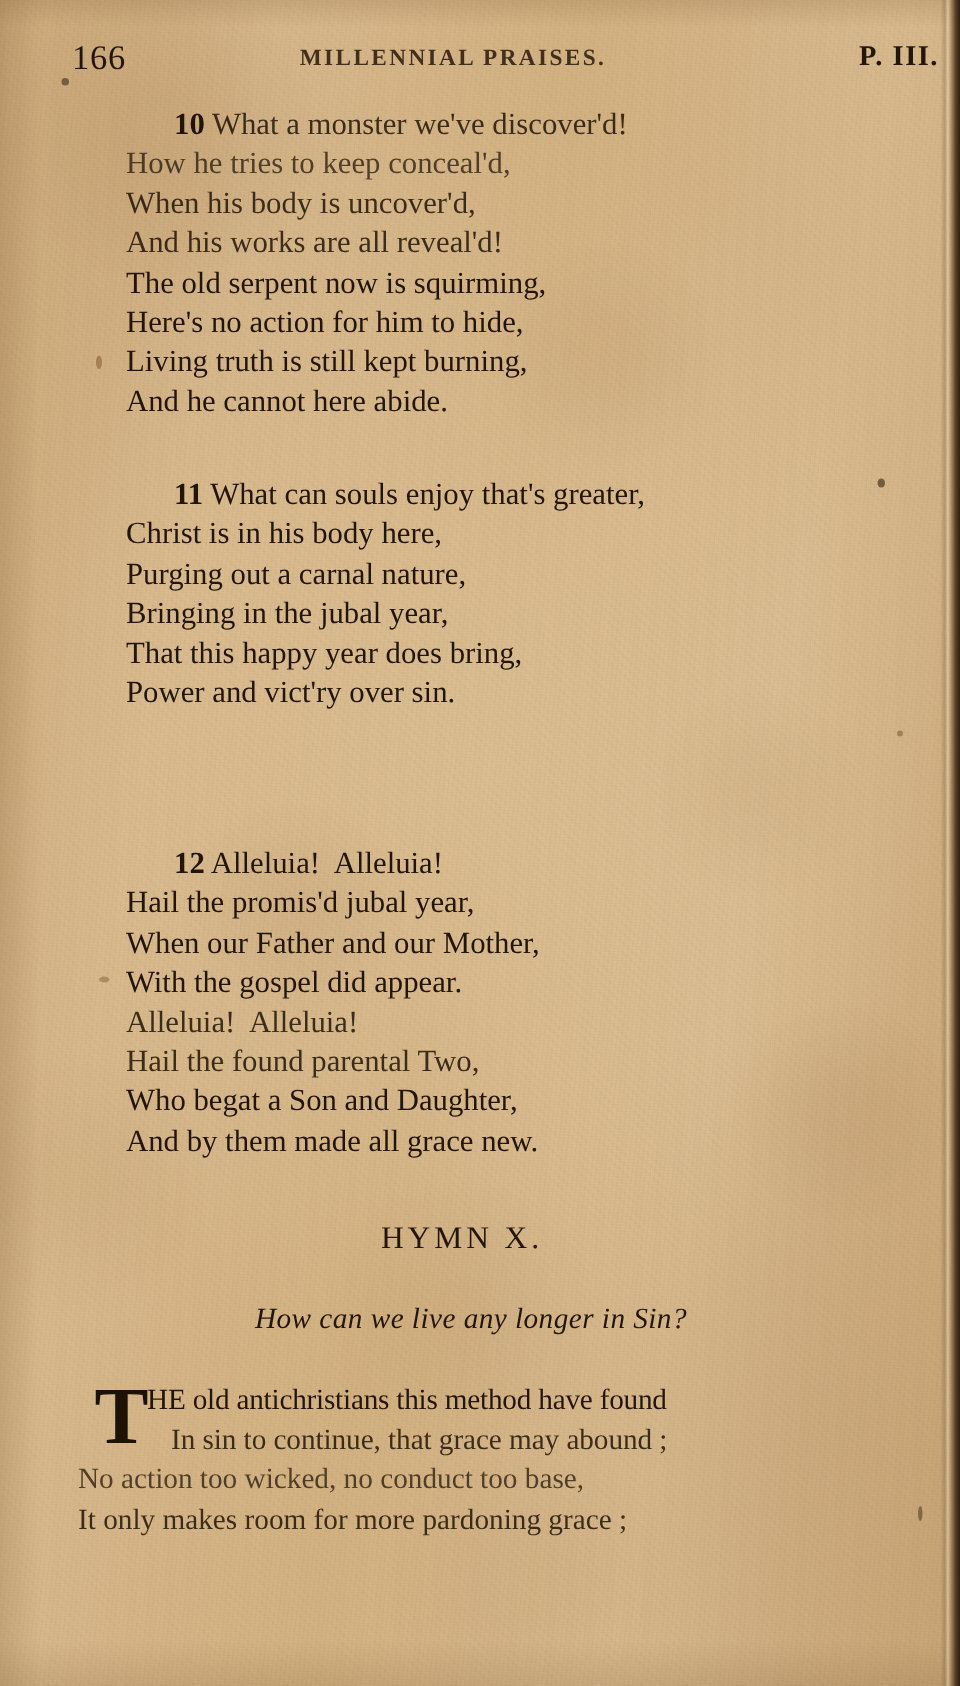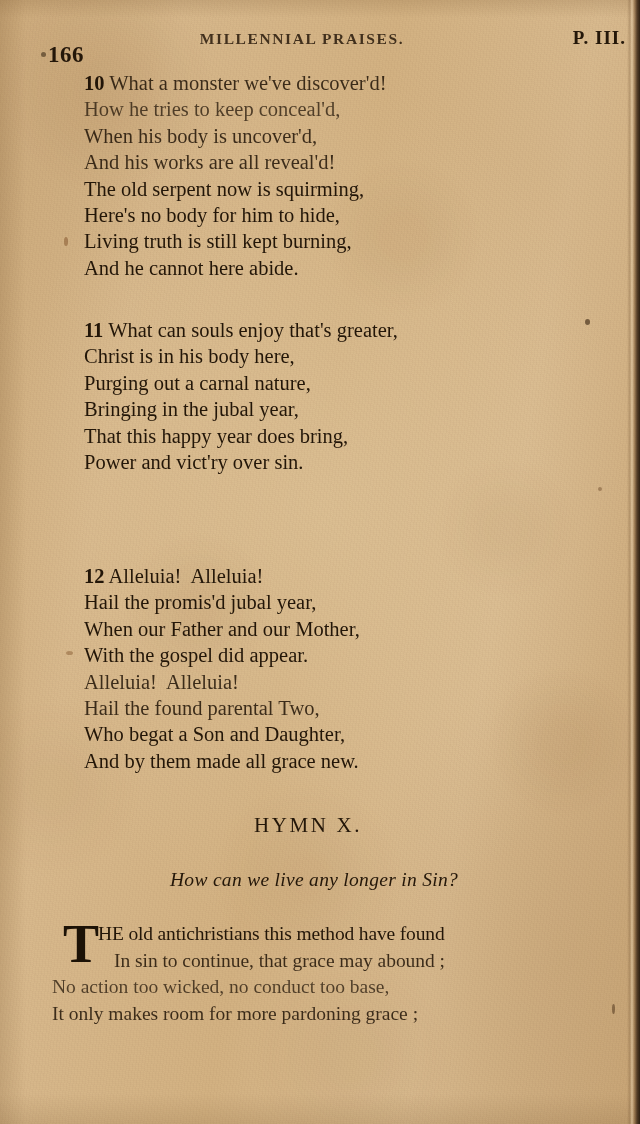--- a/index.html
+++ b/index.html
@@ -105,23 +105,23 @@
   .runhead {
     position: absolute;
     top: 26px;
     left: 0;
     width: 100%;
     height: 28px;
   }
   .runhead .folio {
     position: absolute;
     left: 48px;
-    top: 16px;
+    top: 0;
     font-size: 23px;
-    font-weight: bold;
+    font-weight: normal;
     letter-spacing: 0.5px;
     color: #241709;
   }
   .runhead .title {
     position: absolute;
     left: 0; right: 0;
     top: 4px;
     text-align: center;
     font-size: 15.5px;
     font-weight: bold;
@@ -147,21 +147,21 @@
   .verse .line {
     font-size: 20.5px;
     line-height: 26.4px;
     white-space: pre;
     color: #231608;
   }
   .verse .line.first {
     text-indent: -28px;
     padding-left: 28px;
   }
-  .vnum { font-weight: bold; }
+  .vnum { font-weight: bold; margin-left: 32px; }
 
   
   .hymn-title {
     position: absolute;
     left: 0; right: 0;
     top: 813px;
     text-align: center;
     font-size: 21px;
     letter-spacing: 2.6px;
     font-weight: normal;
@@ -225,21 +225,21 @@
       <span class="title fade-a">MILLENNIAL PRAISES.</span>
       <span class="part">P. III.</span>
     </div>
 
     <div class="verse" style="top:70px;">
       <div class="line first"><span class="vnum">10</span> <span class="fade-a">What a monster we've discover'd!</span></div>
       <div class="line fade-b">How he tries to keep conceal'd,</div>
       <div class="line fade-a">When his body is uncover'd,</div>
       <div class="line fade-a">And his works are all reveal'd!</div>
       <div class="line">The old serpent now is squirming,</div>
-      <div class="line">Here's no body for him to hide,</div>
+      <div class="line">Here's no action for him to hide,</div>
       <div class="line">Living truth is still kept burning,</div>
       <div class="line">And he cannot here abide.</div>
     </div>
 
     <div class="verse" style="top:317px;">
       <div class="line first"><span class="vnum">11</span> <span>What can souls enjoy that's greater,</span></div>
       <div class="line">Christ is in his body here,</div>
       <div class="line">Purging out a carnal nature,</div>
       <div class="line">Bringing in the jubal year,</div>
       <div class="line">That this happy year does bring,</div>

